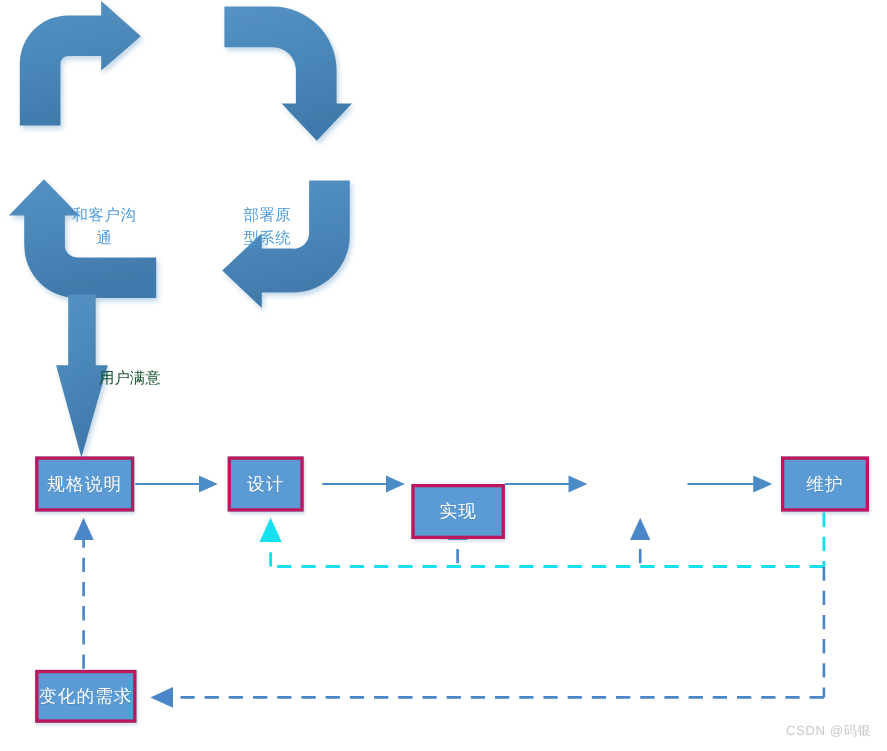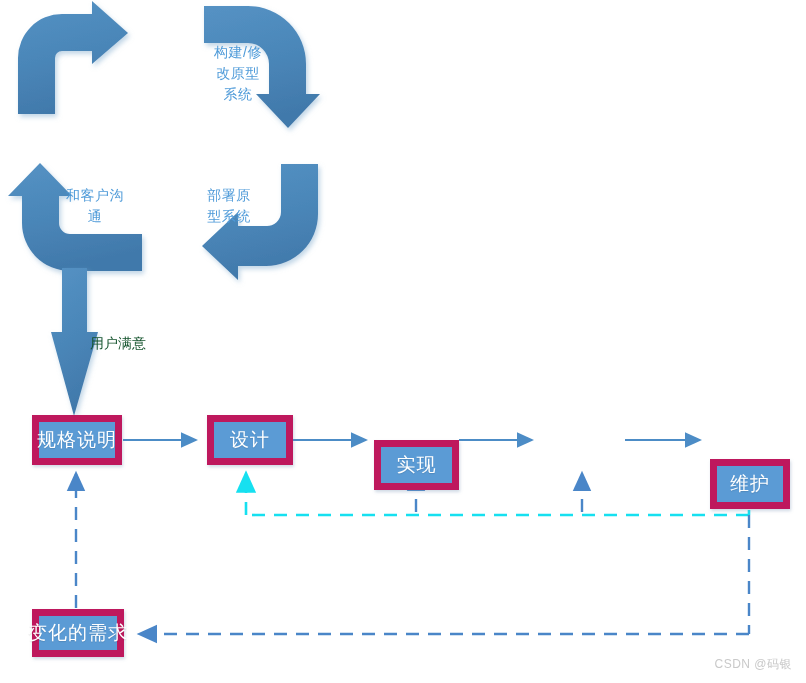--- a/index.html
+++ b/index.html
@@ -22,26 +22,26 @@
     position: absolute;
     left: 0;
     top: 0;
     width: 806px;
     height: 683px;
   }
   .proc-box {
     position: absolute;
     box-sizing: border-box;
     background: #5B9BD5;
-    border: 7px solid #be185d;
+    border: 3px solid #be185d;
     color: #ffffff;
     display: flex;
     align-items: center;
     justify-content: center;
-    font-size: 19px;
+    font-size: 16px;
     letter-spacing: 1px;
     text-shadow: 0 1px 1px rgba(0,0,0,0.12);
     box-shadow: 1px 2px 3px rgba(120,150,180,0.35);
     white-space: nowrap;
   }
   .arrow-label {
     position: absolute;
     color: #4F9BD9;
     font-size: 14px;
     line-height: 21px;
@@ -180,46 +180,43 @@
       <line x1="749" y1="515" x2="749" y2="634"></line>
       <line x1="749" y1="634" x2="140" y2="634" marker-end="url(#dashHeadBlue)"></line>
     </g>
 
     <g stroke="#4A86C8" stroke-width="2.4" fill="none" stroke-dasharray="13,9">
       <line x1="76" y1="608" x2="76" y2="474" marker-end="url(#dashHeadBlue)"></line>
     </g>
   </svg>
 
 
-  <div class="arrow-label" style="left:194px; top:42px; width:88px;">构建/修
-改原型
-系统</div>
 
   <div class="arrow-label" style="left:52px; top:185px; width:86px;">和客户沟
 通</div>
 
-  <div class="arrow-label" style="left:187px; top:185px; width:84px;">部署原
+  <div class="arrow-label" style="left:201px; top:185px; width:84px;">部署原
 型系统</div>
 
   <div class="flow-label" style="left:90px; top:333px;">用户满意</div>
 
   <div class="proc-box" style="left:32px;  top:415px; width:90px; height:50px;">
     <span>规格说明</span>
   </div>
 
-  <div class="proc-box" style="left:207px; top:415px; width:86px; height:50px;text-align:right;">
+  <div class="proc-box" style="left:207px; top:415px; width:69px; height:50px;text-align:right;">
     <span>设计</span>
   </div>
 
   <div class="proc-box" style="left:374px; top:440px; width:85px; height:50px;">
     <span>实现</span>
   </div>
 
 
-  <div class="proc-box" style="left:710px; top:415px; width:80px; height:50px;margin-top:44px;">
+  <div class="proc-box" style="left:710px; top:415px; width:80px; height:50px;">
     <span>维护</span>
   </div>
 
   <div class="proc-box" style="left:32px; top:609px; width:92px; height:48px;">
     <span>变化的需求</span>
   </div>
 
   <div class="watermark">CSDN @码银</div>
 
 </div>

